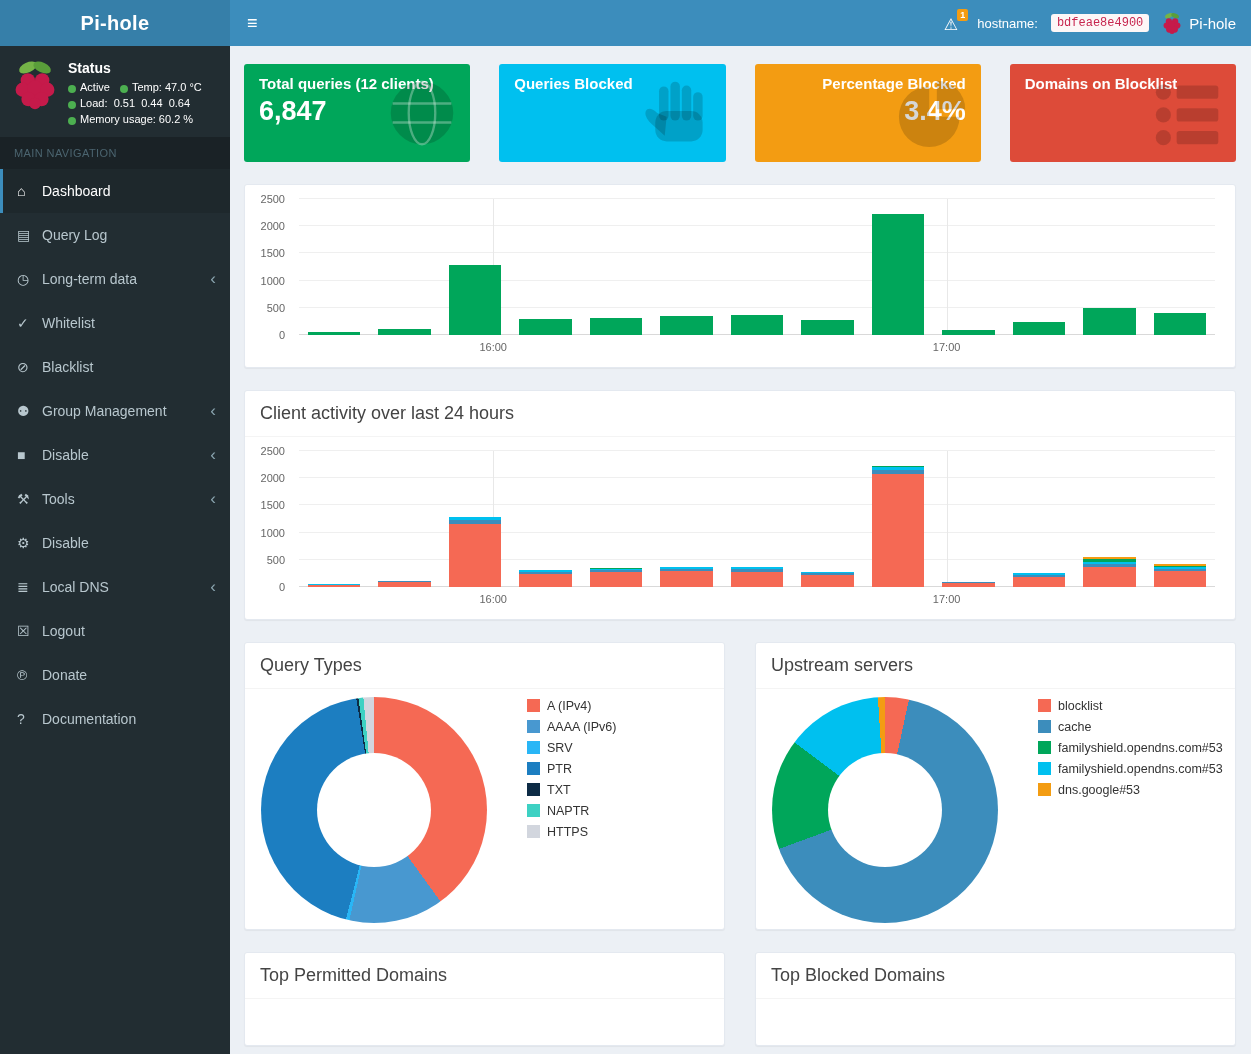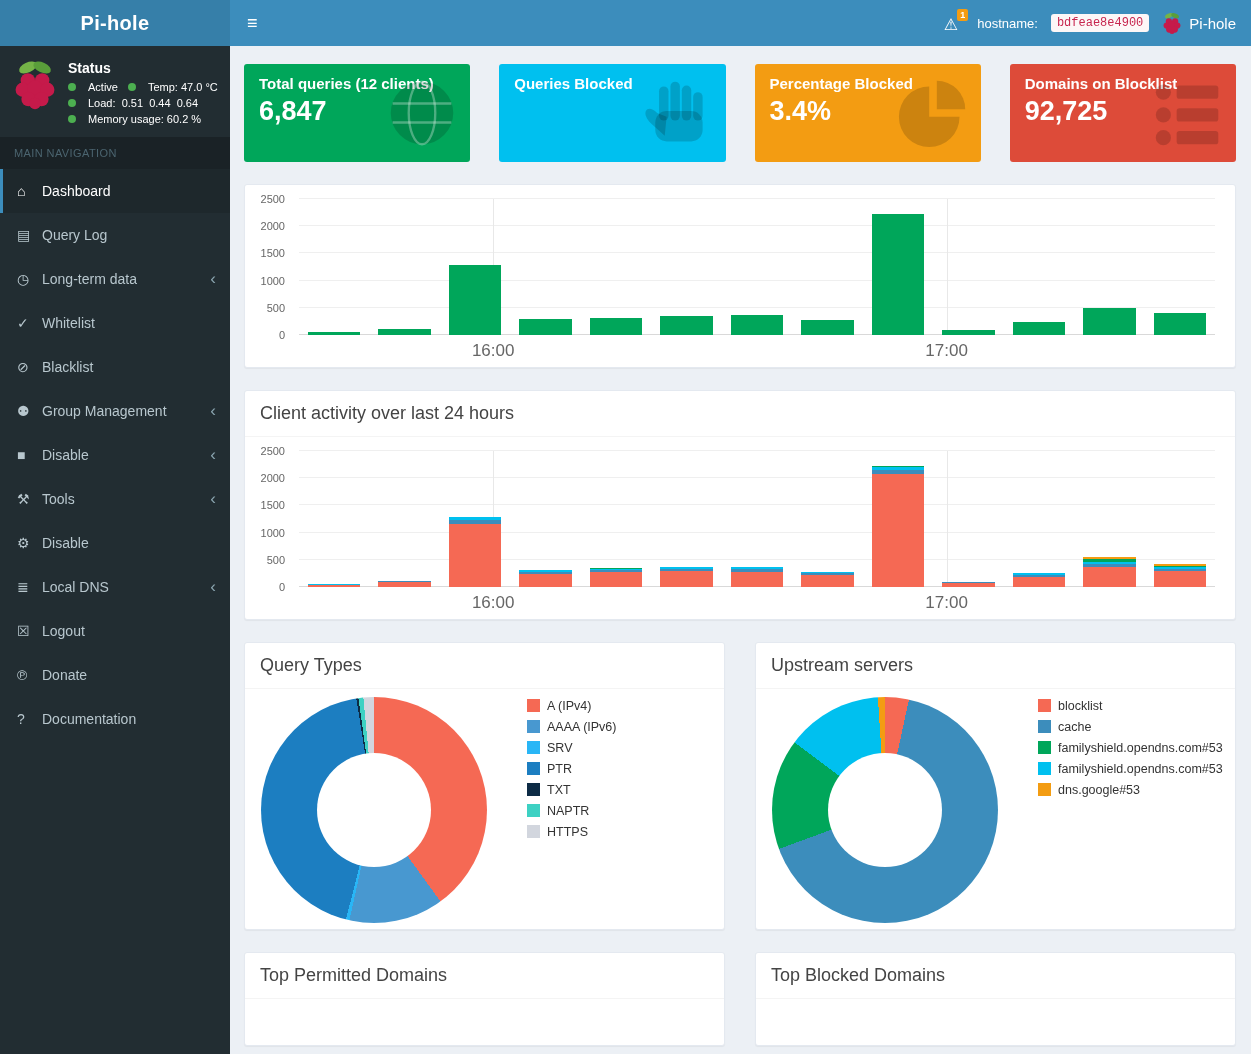--- a/index.html
+++ b/index.html
@@ -25,21 +25,21 @@
   .hostvalue{font-family:"Liberation Mono", monospace;font-size:12px;background:#fdf7f7;color:#c7254e;
     padding:2px 6px;border-radius:3px}
   .brand{display:flex;align-items:center;gap:7px;font-size:15px;cursor:pointer}
   .brand svg{width:20px;height:22px}
   
   .sidebar{background:#222d32;color:#b8c7ce;overflow:hidden}
   .status-panel{display:flex;gap:10px;padding:12px 8px 12px 12px;align-items:flex-start}
   .status-panel svg{width:46px;height:52px;flex:0 0 auto}
   .status-title{color:#fff;font-weight:bold;font-size:14px;margin:2px 0 5px}
   .status-lines{display:flex;flex-wrap:wrap;column-gap:10px;row-gap:4px;font-size:11px;color:#fff;max-width:152px}
-  .sl{white-space:nowrap;display:inline-flex;align-items:center;gap:12px}
+  .sl{white-space:nowrap;display:inline-flex;align-items:flex-end;gap:4px}
   .sl span{white-space:pre}
   .dot{width:8px;height:8px;border-radius:50%;background:#4caf50;display:inline-block}
   .nav-section{background:#1a2226;color:#4b646f;font-size:11px;letter-spacing:.4px;padding:10px 14px}
   .menu-item{height:44px;display:flex;align-items:center;padding:0 14px;font-size:14px;color:#b8c7ce;
     cursor:pointer;border-left:3px solid transparent}
   .menu-item .mi{width:25px;font-size:14px;flex:0 0 auto}
   .menu-item .chev{margin-left:auto;font-size:17px;line-height:14px;color:#8aa4af}
   .menu-item.active{background:#1e282c;color:#fff;border-left-color:#3c8dbc}
   
   .main{padding:18px 15px 0 14px;overflow:hidden}
@@ -54,21 +54,21 @@
   .box-body{padding:12px 10px 8px}
   .two-col{display:grid;grid-template-columns:1fr 1fr;gap:30px}
   
   .chart-host{position:relative;height:158px;margin:2px 6px 2px 0;padding:0 4px 22px 44px}
   .y-labels{position:absolute;left:0;top:0;bottom:22px;width:38px}
   .y-label{position:absolute;right:8px;font-size:11px;color:#666}
   .plot{position:relative;height:100%}
   .grid-h{position:absolute;left:0;right:0;height:1px;background:#efefef}
   .grid-h.base{background:#d9d9d9}
   .grid-v{position:absolute;top:0;bottom:0;width:1px;background:#e8e8e8}
-  .x-label{position:absolute;top:calc(100% + 6px);transform:translateX(-50%);font-size:17px;color:#666}
+  .x-label{position:absolute;top:calc(100% + 6px);transform:translateX(-50%);font-size:11px;color:#666}
   .bars{position:absolute;left:0;right:0;top:0;bottom:0;display:flex}
   .slot{flex:1;display:flex;align-items:flex-end;justify-content:center;padding:0 9px}
   .bar{width:100%}
   .bar.stacked{height:100%;display:flex;flex-direction:column-reverse;background:transparent}
   .seg{width:100%}
   
   .pie-body{position:relative;height:240px;padding:6px 10px}
   .donut{width:226px;height:226px;border-radius:50%;position:relative;margin:2px 0 0 6px}
   .hole{position:absolute;inset:56px;border-radius:50%;background:#fff}
   .legend{position:absolute;left:282px;top:10px;width:196px}
@@ -240,33 +240,32 @@
         <g fill="rgba(0,0,0,0.16)">
           <rect x="18" y="10" width="10" height="36" rx="5"></rect>
           <rect x="30" y="5" width="10" height="41" rx="5"></rect>
           <rect x="42" y="9" width="10" height="37" rx="5"></rect>
           <rect x="54" y="16" width="10" height="30" rx="5"></rect>
           <path d="M16 38 C8 30 2 34 4 41 C5 45 9 49 14 53 L24 62 L26 42 Z"></path>
           <rect x="14" y="36" width="50" height="32" rx="12"></rect>
         </g>
       </svg>
     </div>
-    <div class="card" style="background: rgb(243, 156, 18);">
+    <div class="card" style="background: rgb(243, 156, 18); text-align: right;">
       <div class="card-title">Percentage Blocked</div>
       <div class="card-value">3.4%</div>
       <svg class="card-icon" viewBox="0 0 76 76">
         <g fill="rgba(0,0,0,0.16)">
           <path d="M34 42 L34 10 A32 32 0 1 0 66 42 Z"></path>
           <path d="M42 34 L42 4 A30 30 0 0 1 72 34 Z"></path>
         </g>
       </svg>
     </div>
     <div class="card" style="background: rgb(221, 75, 57);">
       <div class="card-title">Domains on Blocklist</div>
-      <div class="card-value">92,725</div>
       <svg class="card-icon" viewBox="0 0 76 76">
         <g fill="rgba(0,0,0,0.16)">
           <circle cx="12" cy="16" r="8"></circle>
             <rect x="26" y="9" width="44" height="14" rx="3"></rect>
           <circle cx="12" cy="40" r="8"></circle>
             <rect x="26" y="33" width="44" height="14" rx="3"></rect>
           <circle cx="12" cy="64" r="8"></circle>
             <rect x="26" y="57" width="44" height="14" rx="3"></rect>
         </g>
       </svg>

